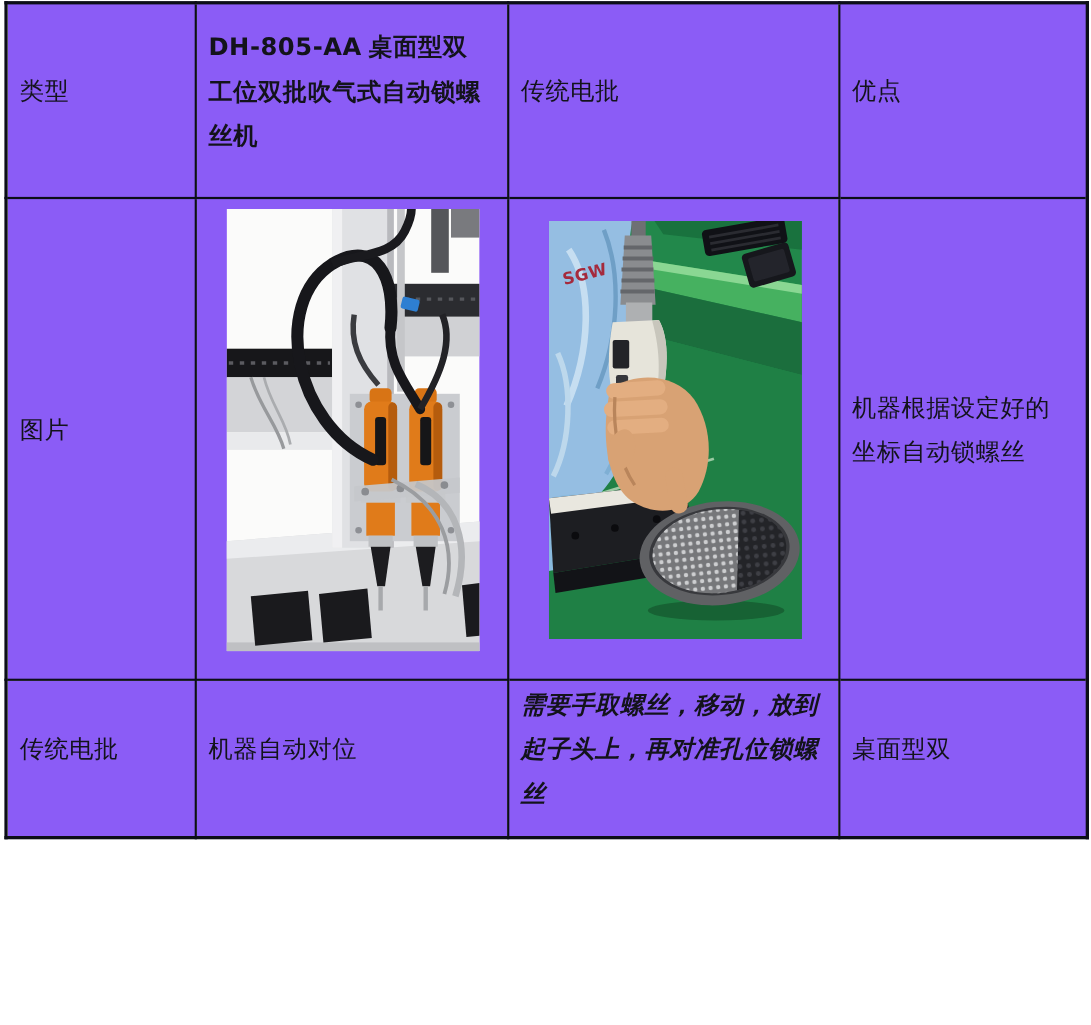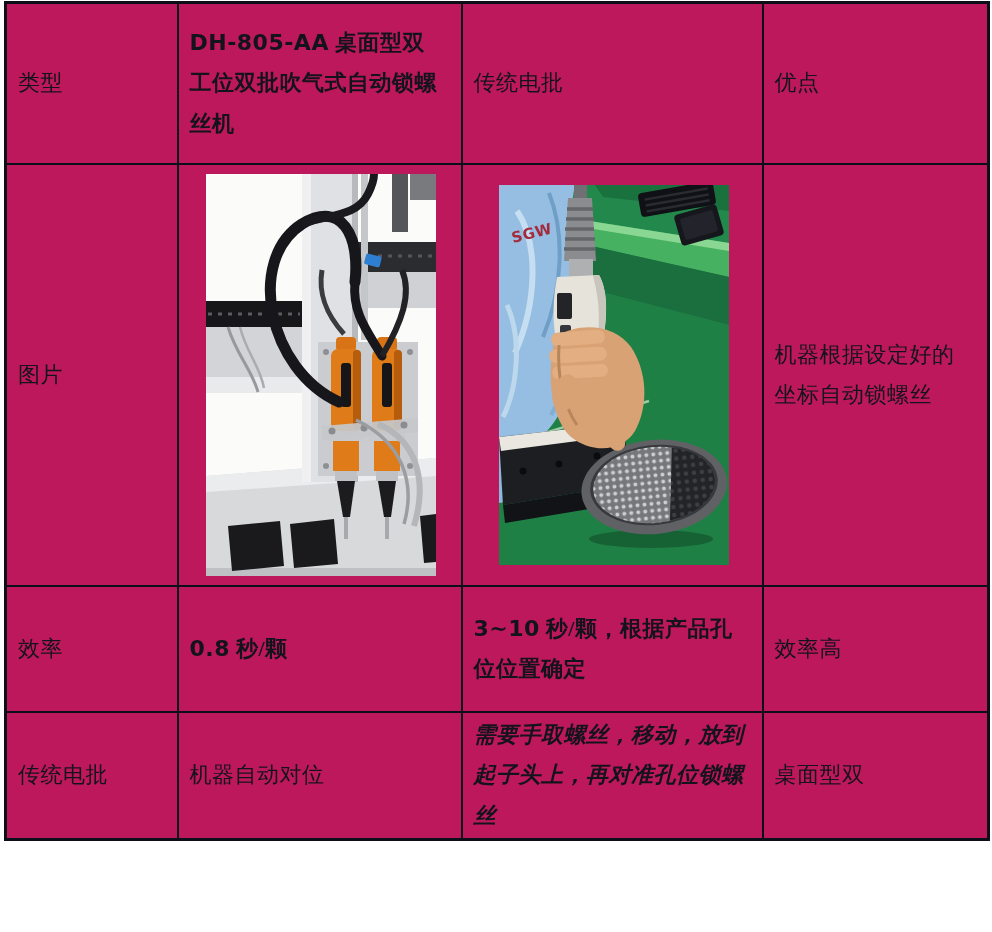--- a/index.html
+++ b/index.html
@@ -8,26 +8,26 @@
     font-family:"Liberation Serif","DejaVu Serif",serif;
     color:#13131b;position:relative;
   }
   table.cmp{
     position:absolute;left:4px;top:1px;
     border-collapse:collapse;table-layout:fixed;width:983px;
     border:3px solid #0c0e18;
   }
   table.cmp td{
     border:2.5px solid #0c0e18;
-    background:#be185d;
+    background:#8b5cf6;
     vertical-align:middle;
     font-size:22px;
     line-height:1.82;
     letter-spacing:0.5px;
-    padding:2px 8px 2px 11px;
+    padding:2px 8px 18px 11px;
     overflow:hidden;
     margin-left:24px;
   }
   col.c1{width:172px}
   col.c2{width:284px}
   col.c3{width:301px}
   col.c4{width:226px}
   tr.r1 td{height:155px}
   tr.r2 td{height:416px}
   tr.r3 td{height:120px}
@@ -229,27 +229,20 @@
           <path d="M60,160 C58,190 64,220 78,240" stroke="#b9855b" stroke-width="3" fill="none"></path>
           <ellipse cx="66" cy="208" rx="12" ry="19" fill="#d8a274" transform="rotate(14 66 208)"></ellipse>
           <rect x="108" y="224" width="16" height="42" rx="8" fill="#d8a274" transform="rotate(-10 116 245)"></rect>
         </g>
       </svg>
     </td>
     <td class="ml lh-xl">机器根据设定好的
 坐标自动锁螺丝</td>
   </tr>
 
-  <tr class="r3">
-    <td>效率</td>
-    <td class="bold"><span class="num">0.8</span><span> 秒/颗</span></td>
-    <td class="bold lh-xl"><span class="num">3~10</span><span class="ml"> 秒/颗，根据产品孔
-位位置确定</span></td>
-    <td>效率高</td>
-  </tr>
 
 
   <tr class="r5">
     <td>传统电批</td>
     <td>机器自动对位</td>
     <td class="bold ml lh-s">需要手取螺丝，移动，放到
 起子头上，再对准孔位锁螺
 丝</td>
     <td>桌面型双</td>
   </tr>

